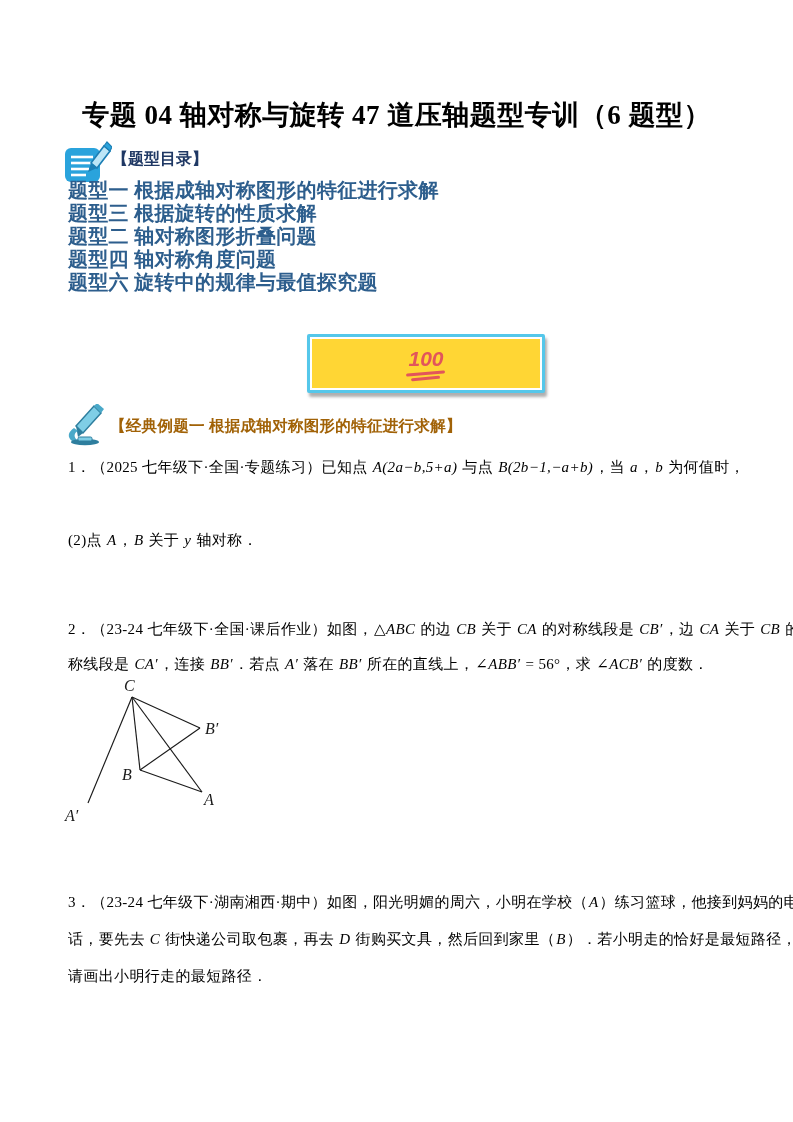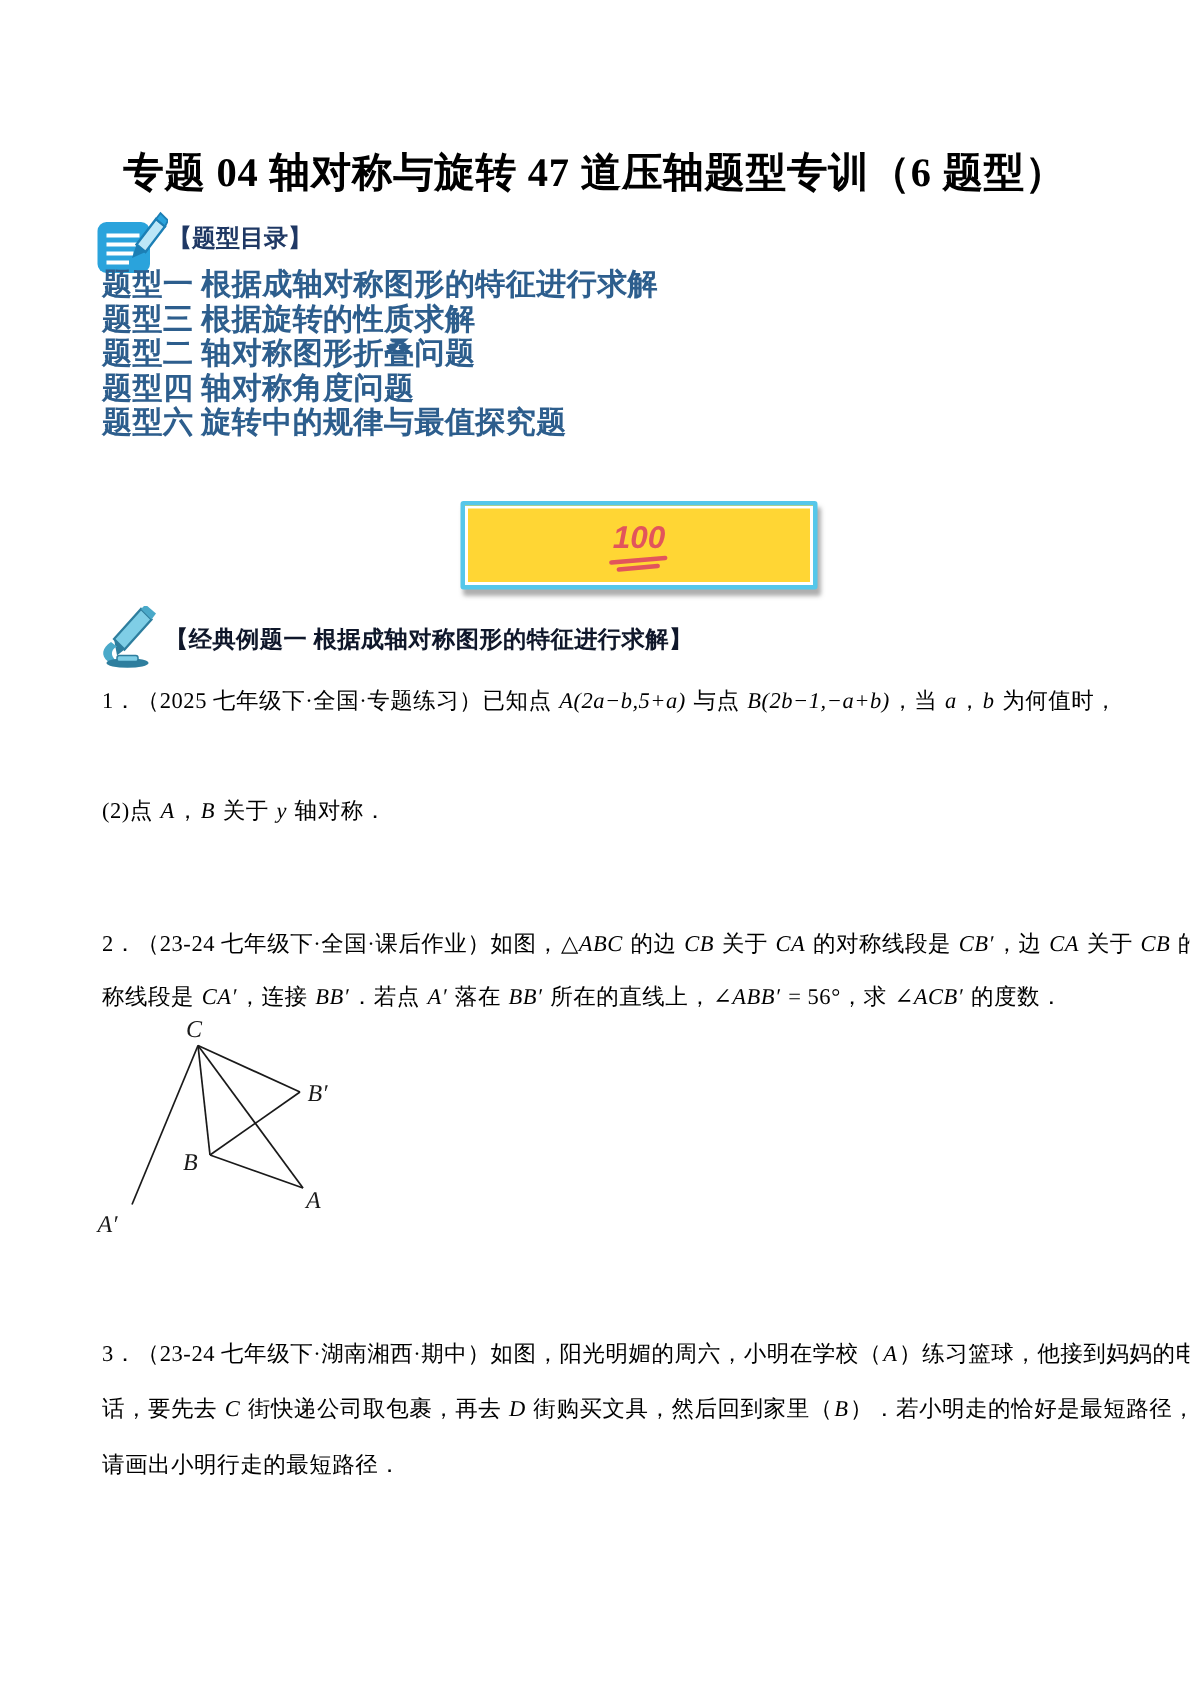--- a/index.html
+++ b/index.html
@@ -36,21 +36,21 @@
     margin-bottom:10px;
   }
   .hundred .u1,.hundred .u2 {
     position:absolute; height:2.6px; background:#E2555B; border-radius:2px;
     transform:rotate(-5deg); content:"";
   }
   .hundred .u1 { left:-2px; right:-2px; bottom:-6px; }
   .hundred .u2 { left:3px; right:3px; bottom:-11px; }
   .section-heading {
     position:absolute; left:110px; top:416px;
-    font-size:15.5px; font-weight:bold; color:#0f172a; letter-spacing:0.3px;
+    font-size:15.5px; font-weight:bold; color:#a16207; letter-spacing:0.3px;
   }
   .line {
     position:absolute; left:68px; white-space:nowrap;
     font-size:15px; letter-spacing:0.35px;
   }
   .seg-cn { font-style:normal; }
   .seg-m  { font-style:italic; padding:0 1px; }
   .fig { position:absolute; left:56px; top:670px; }
   .fig text {
     font-family:"Liberation Serif","DejaVu Serif",serif;

